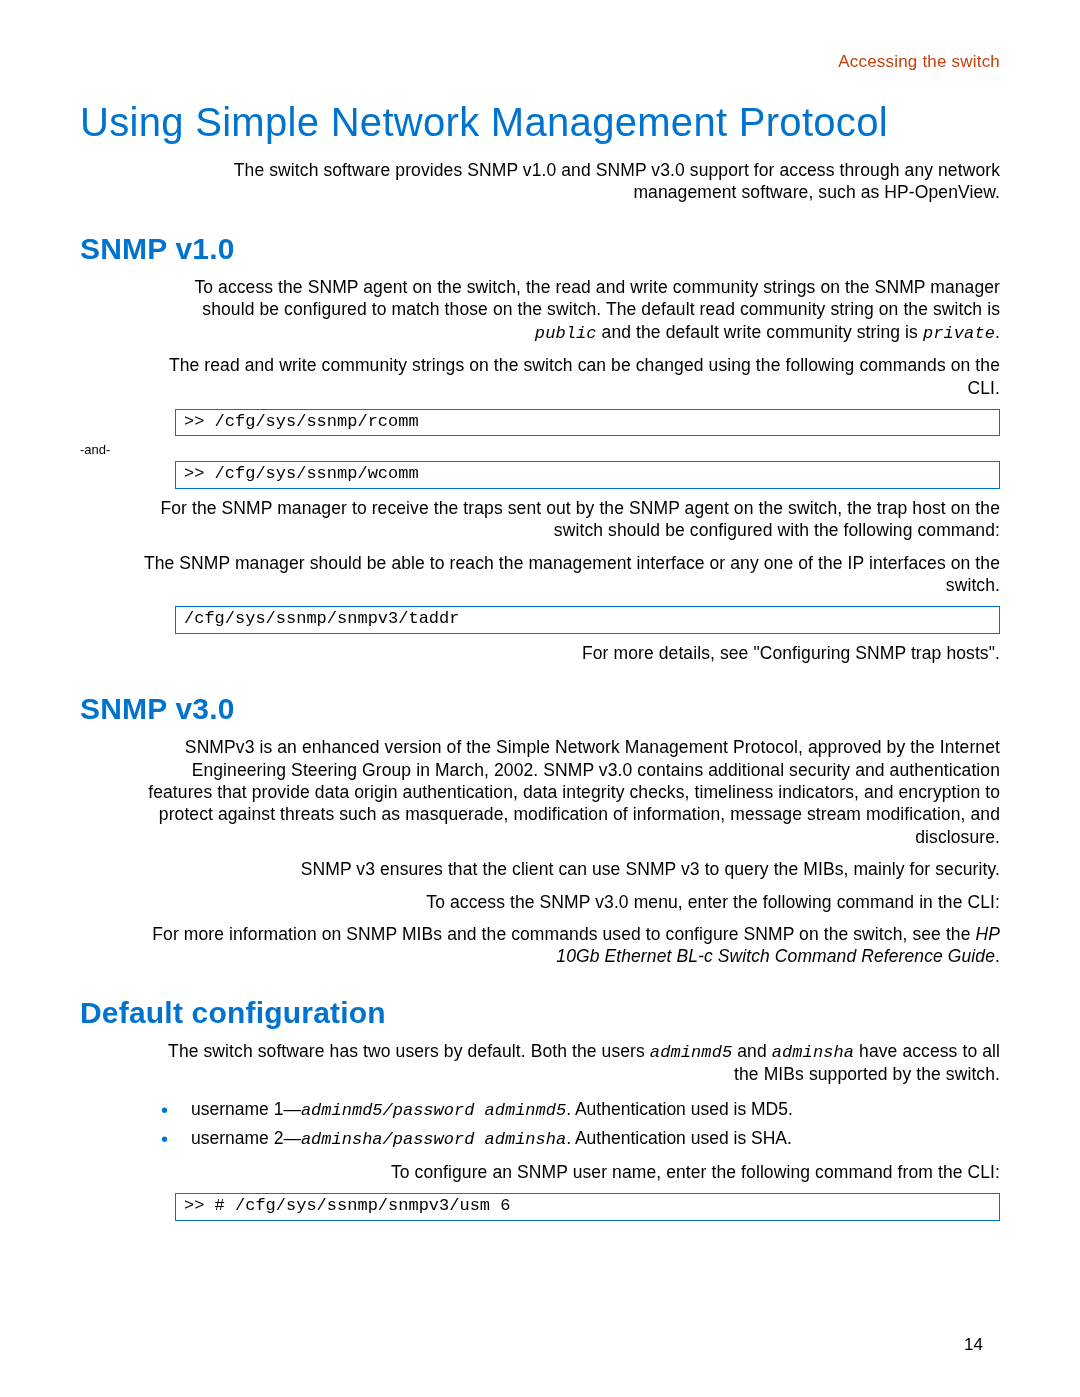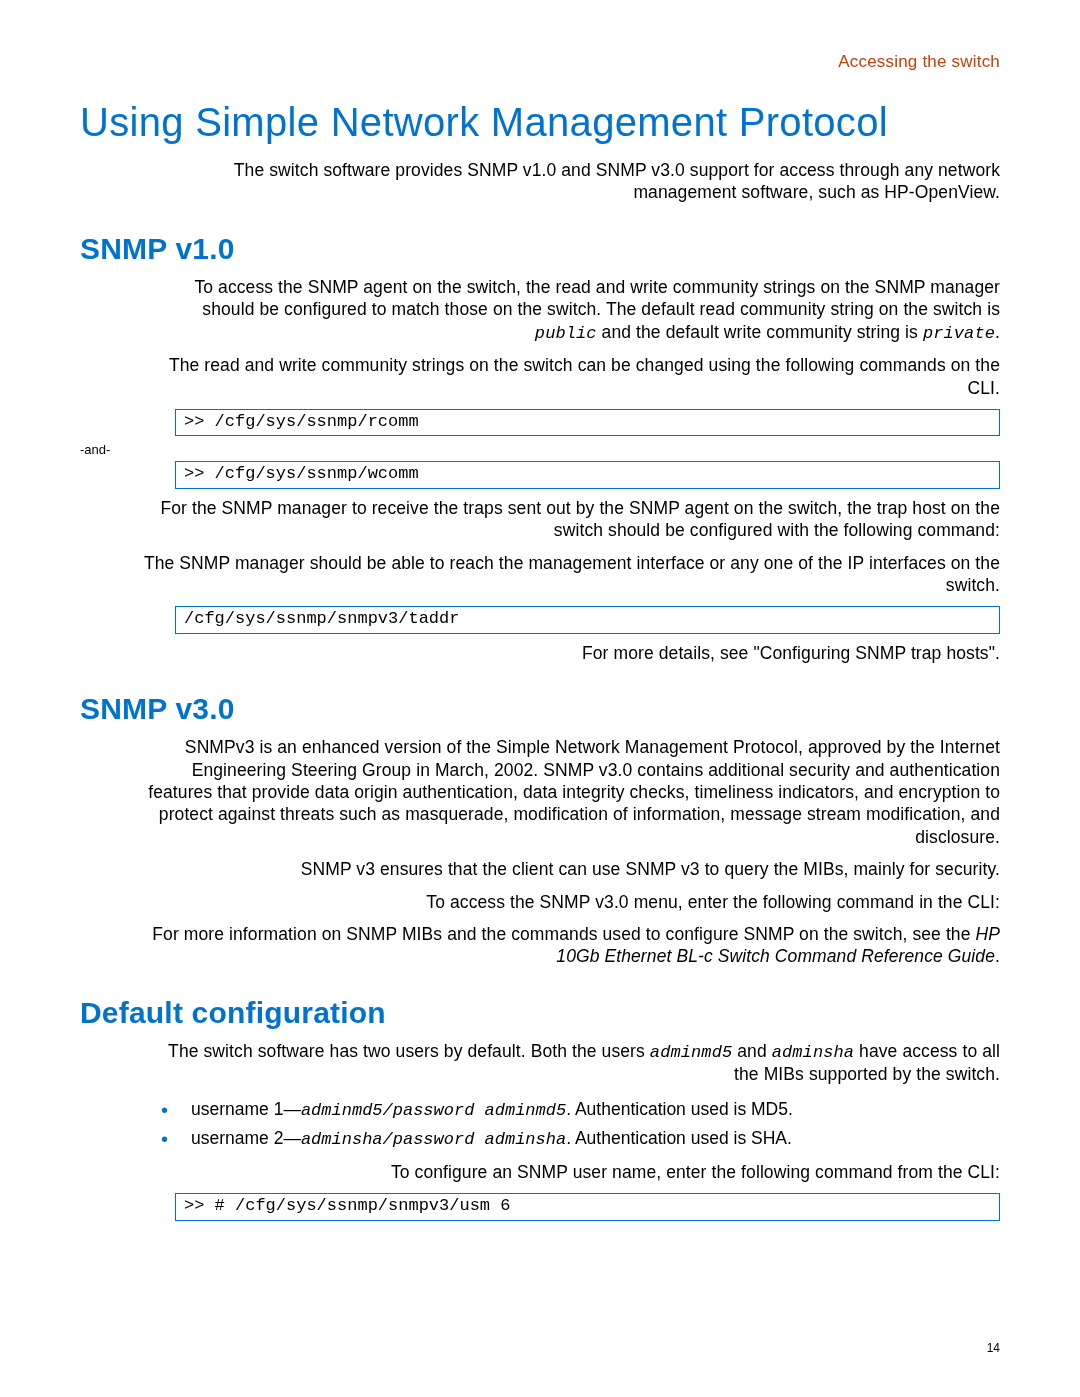--- a/index.html
+++ b/index.html
@@ -88,22 +88,22 @@
     position: absolute;
     left: 18px;
     top: 0;
     color: #0073cf;
     font-size: 20px;
     line-height: 1.4;
   }
   .page-number {
     position: absolute;
     bottom: 42px;
-    right: 80px;
-    font-size: 12px;
+    right: 97px;
+    font-size: 17px;
   }
 </style>
 </head>
 <body>
 
 <div class="page">
 
   <div class="running-header">Accessing the switch</div>
 
   <h1 class="title">Using Simple Network Management Protocol</h1>

